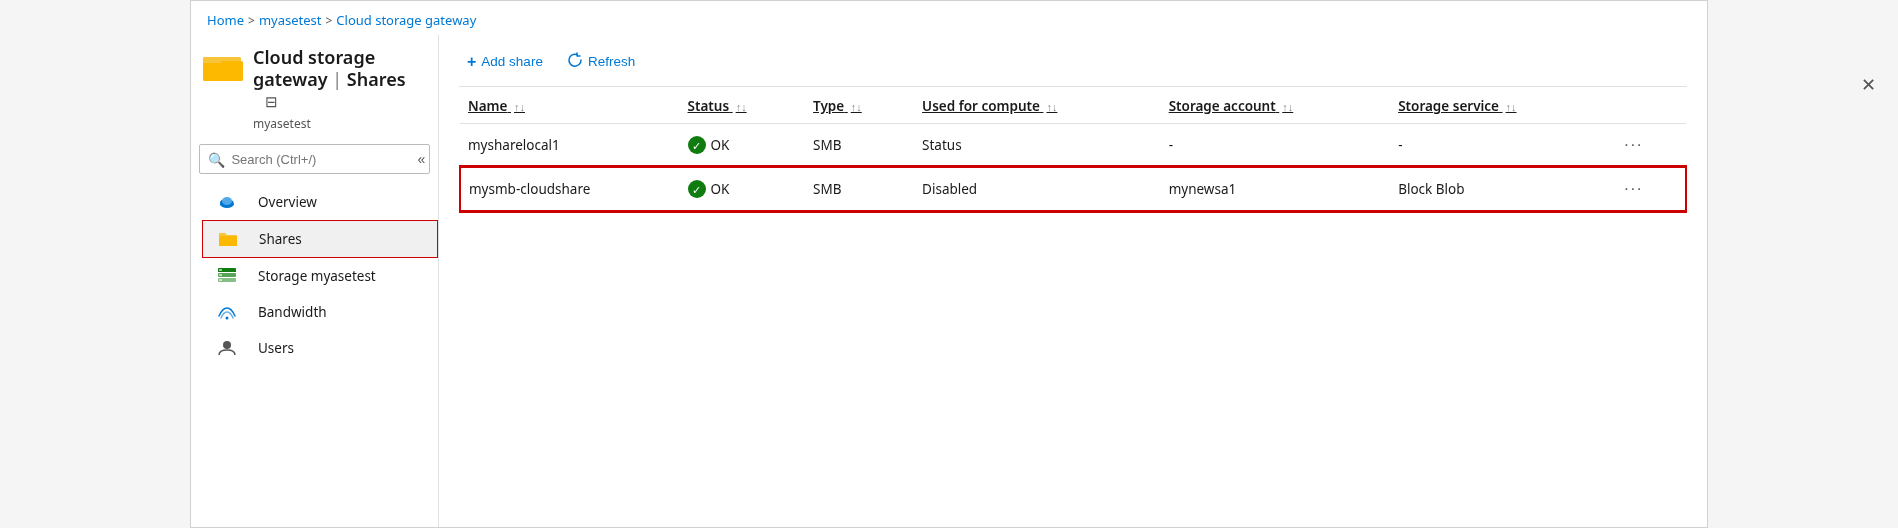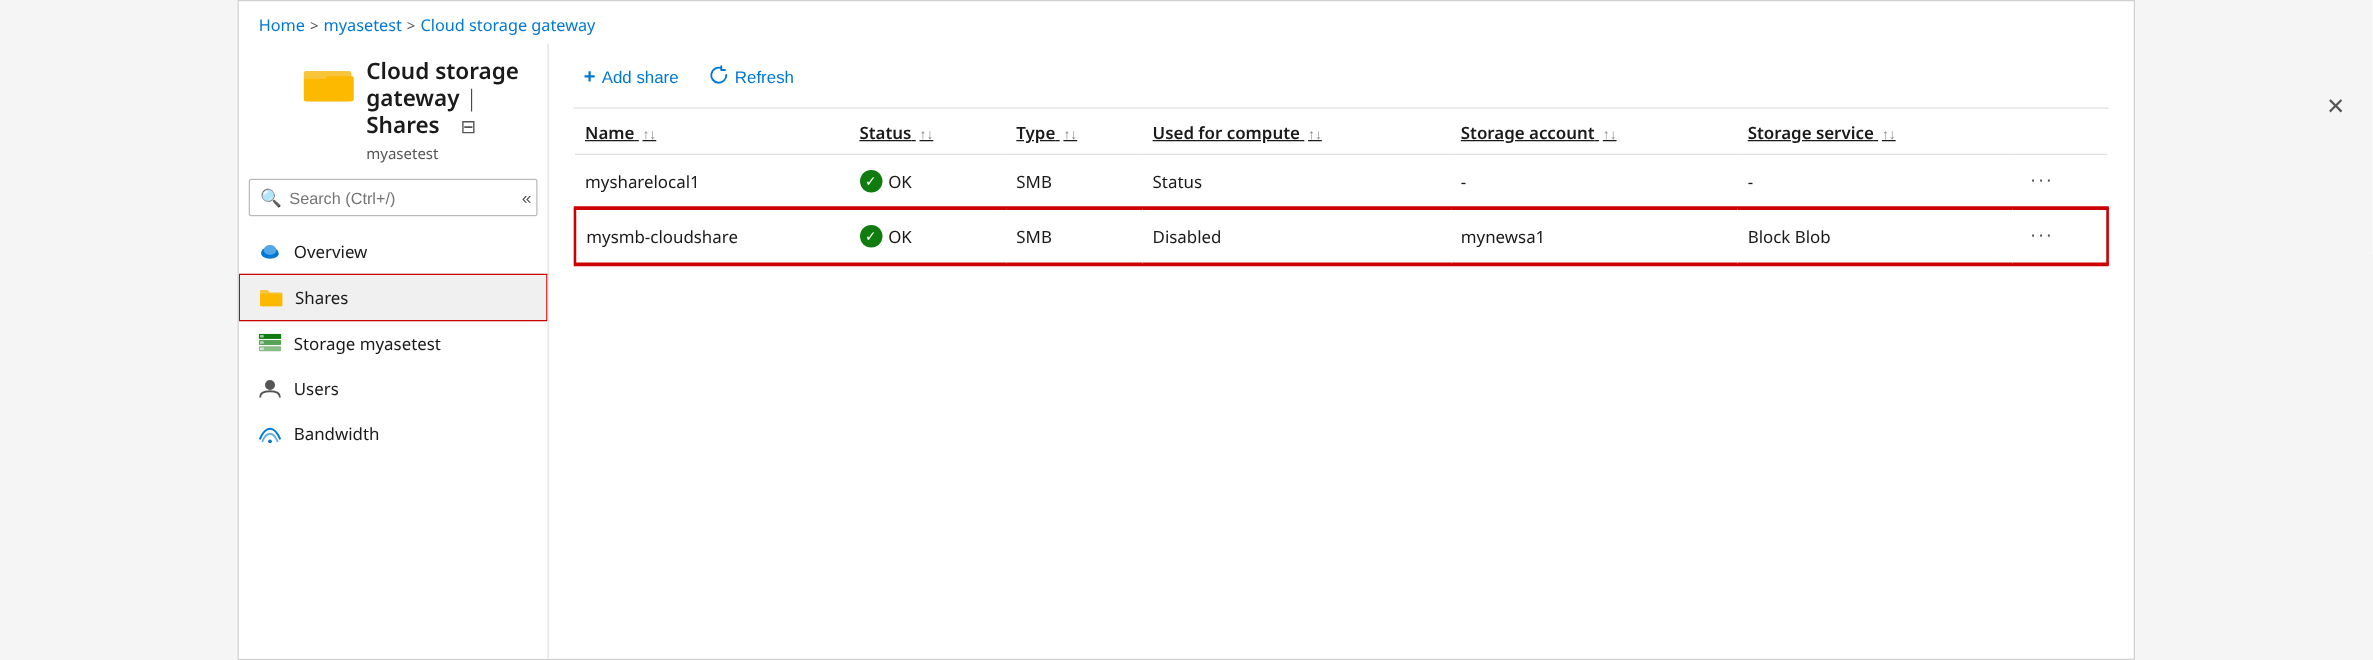--- a/index.html
+++ b/index.html
@@ -123,25 +123,26 @@
       border: none;
     }
 
     .nav-items {
       flex: 1;
       overflow-y: auto;
     }
     .nav-item {
       display: flex;
       align-items: flex-start;
-      gap: 10px;
+      gap: 22px;
       padding: 9px 16px;
       cursor: pointer;
       font-size: 13.5px;
       color: #1a1a1a;
+      margin-left: 11px;
     }
     .nav-item.active {
       background: #f0f0f0;
       border: 1.5px solid #c00;
     }
     .nav-icon {
       width: 18px;
       height: 18px;
       display: flex;
       align-items: center;
@@ -247,21 +248,20 @@
       color: #555;
       cursor: pointer;
       padding: 4px 6px;
     }
 
     .top-bar {
       position: relative;
       display: flex;
       align-items: flex-start;
       gap: 0;
-      margin-left: 40px;
     }
   </style>
 </head>
 <body>
 
 <div class="window">
 
   <div class="breadcrumb">
     <a class="breadcrumb-link">Home</a>
     <span class="breadcrumb-sep">&gt;</span>
@@ -336,37 +336,37 @@
               <rect x="1" y="1" width="3" height="2" rx="0.5" fill="#fff" opacity="0.6"></rect>
               <rect x="1" y="6" width="3" height="2" rx="0.5" fill="#fff" opacity="0.6"></rect>
               <rect x="1" y="11" width="3" height="2" rx="0.5" fill="#fff" opacity="0.6"></rect>
             </svg>
           </span>
           <span>Storage myasetest</span>
         </div>
 
         <div class="nav-item">
           <span class="nav-icon">
-            <svg width="18" height="18" viewBox="0 0 18 18" fill="none">
-              <circle cx="9" cy="6" r="4" fill="#555"></circle>
-              <path d="M1 16 Q1 11 9 11 Q17 11 17 16" stroke="#555" stroke-width="1.5" fill="none"></path>
-            </svg>
-          </span>
-          <span>Users</span>
-        </div>
-
-        <div class="nav-item">
-          <span class="nav-icon">
             <svg width="18" height="16" viewBox="0 0 18 16" fill="none">
               <path d="M1 12 Q4.5 4 9 4 Q13.5 4 17 12" stroke="#0078d4" stroke-width="1.5" fill="none" stroke-linecap="round"></path>
               <path d="M3 14 Q5.5 8 9 8 Q12.5 8 15 14" stroke="#0078d4" stroke-width="1.5" fill="none" stroke-linecap="round" opacity="0.6"></path>
               <circle cx="9" cy="14" r="1.5" fill="#0078d4"></circle>
             </svg>
           </span>
           <span>Bandwidth</span>
+        </div>
+
+        <div class="nav-item">
+          <span class="nav-icon">
+            <svg width="18" height="18" viewBox="0 0 18 18" fill="none">
+              <circle cx="9" cy="6" r="4" fill="#555"></circle>
+              <path d="M1 16 Q1 11 9 11 Q17 11 17 16" stroke="#555" stroke-width="1.5" fill="none"></path>
+            </svg>
+          </span>
+          <span>Users</span>
         </div>
 
       </div>
     </div>
 
     <div class="content">
 
       <div class="toolbar">
         <button class="toolbar-btn">
           <span style="font-size:16px; font-weight:600;">+</span>

